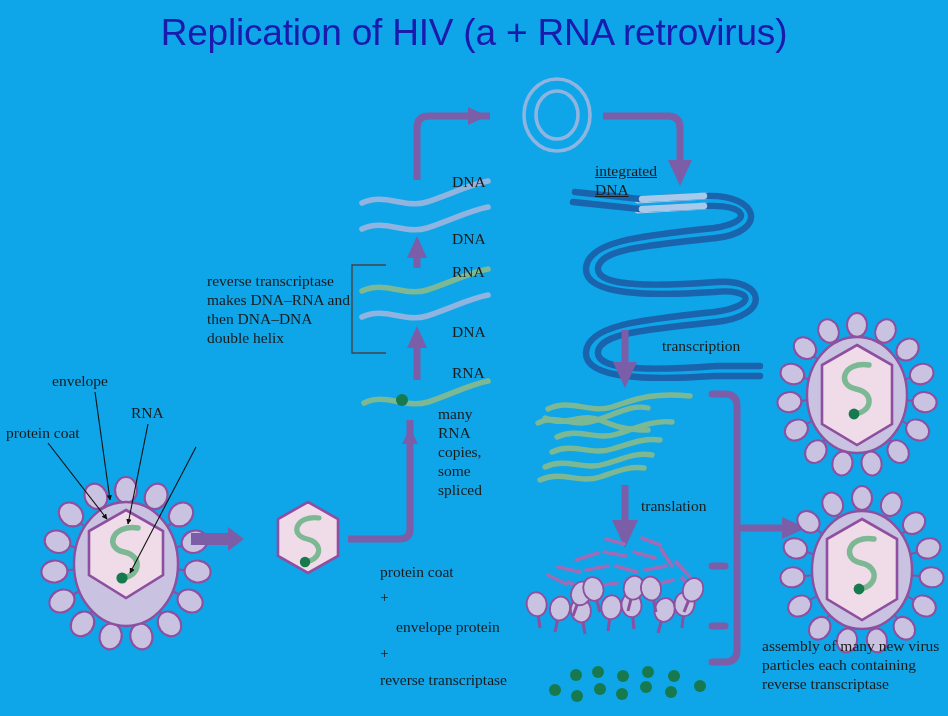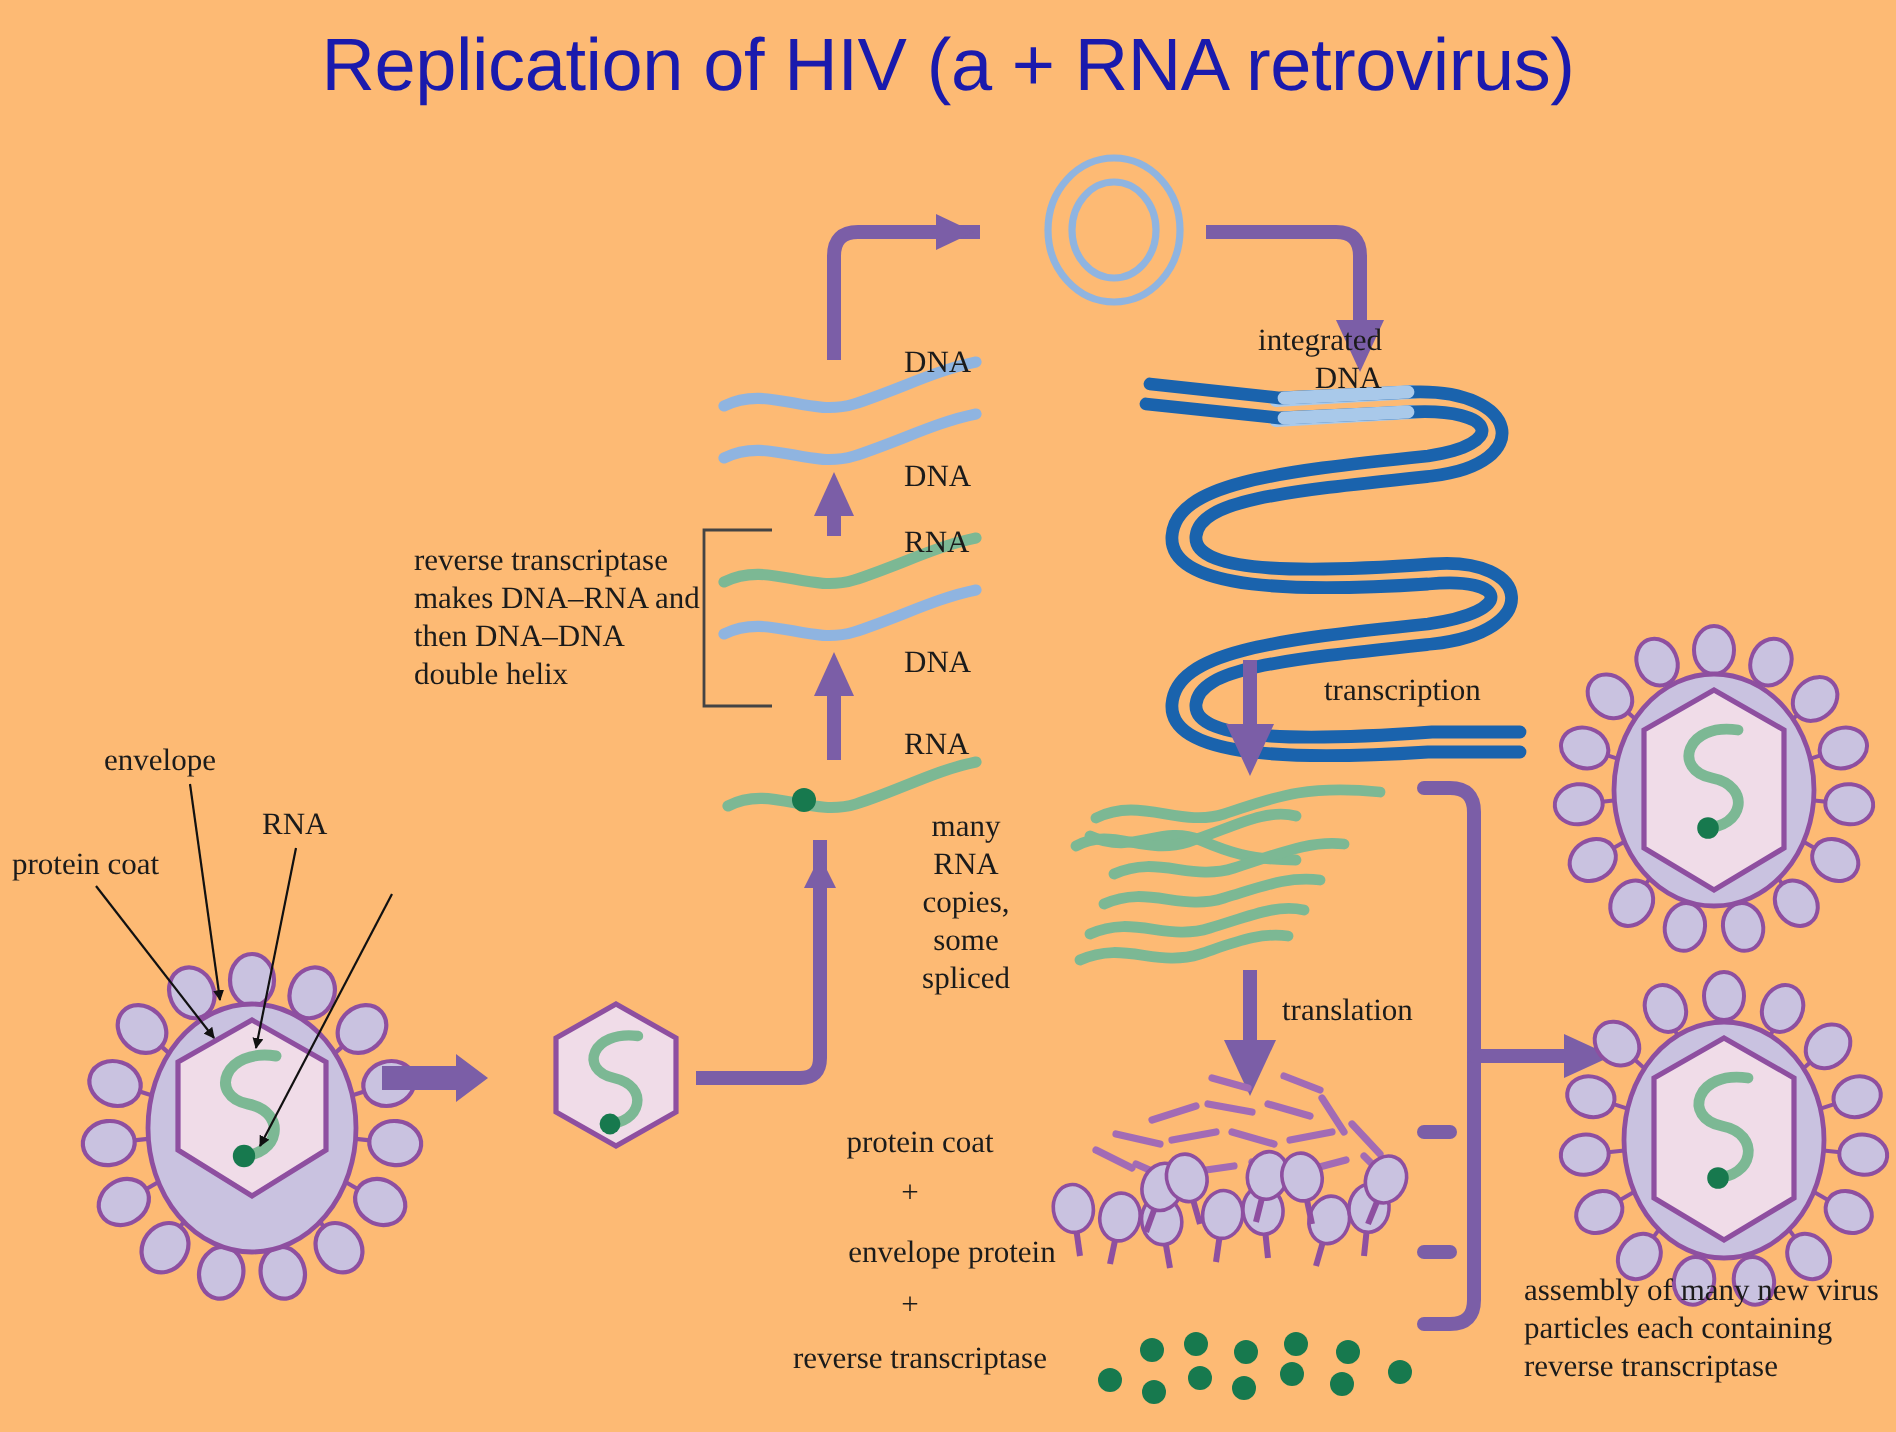--- a/index.html
+++ b/index.html
@@ -4,21 +4,21 @@
 <style>
   html, body {
     margin: 0;
     padding: 0;
     background: #ffffff;
   }
   #page {
     position: relative;
     width: 948px;
     height: 716px;
-    background: #fdba74;
+    background: #0ea5e9;
     overflow: hidden;
     font-family: "Liberation Serif", "DejaVu Serif", serif;
   }
   #title {
     position: absolute;
     top: 12px;
     left: 0;
     width: 948px;
     text-align: center;
     font-family: "Liberation Sans", "DejaVu Sans", sans-serif;
@@ -29,22 +29,22 @@
     white-space: nowrap;
   }
   .lbl {
     position: absolute;
     font-family: "Liberation Serif", "DejaVu Serif", serif;
     font-size: 15.5px;
     color: #1b1b1b;
     line-height: 1.22;
     white-space: pre-line;
   }
-  .lbl.ctr { text-align: right; }
-  .lbl.rgt { text-align: center; }
+  .lbl.ctr { text-align: left; text-decoration: underline; }
+  .lbl.rgt { text-align: left; }
   svg.layer {
     position: absolute;
     top: 0; left: 0;
     width: 948px;
     height: 716px;
     overflow: visible;
   }
 </style>
 </head>
 <body>

